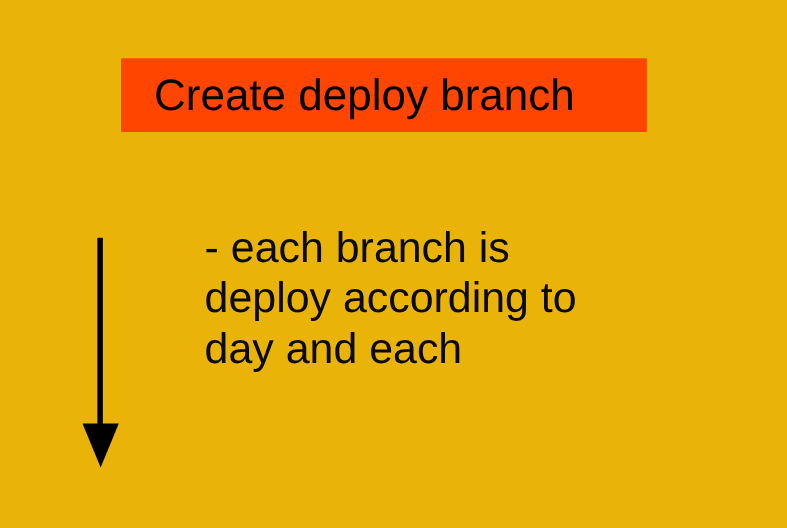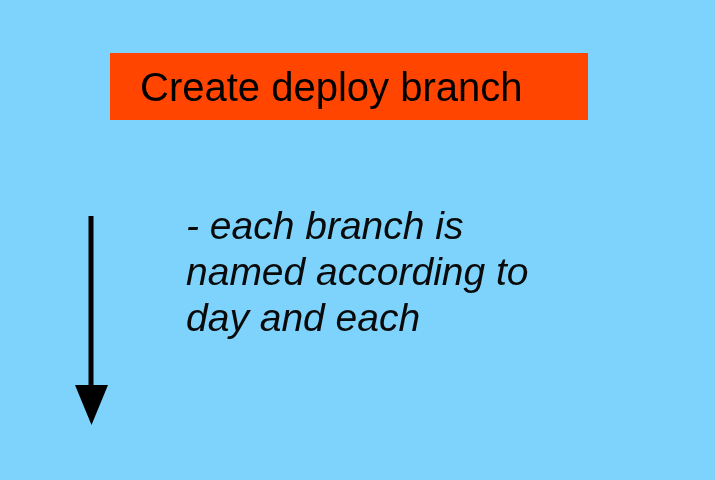--- a/index.html
+++ b/index.html
@@ -11,21 +11,21 @@
     width: 715px;
     height: 480px;
     background: #ffffff;
     font-family: "Liberation Sans", sans-serif;
     overflow: hidden;
   }
   #slide {
     position: relative;
     width: 715px;
     height: 480px;
-    background: #7dd3fc;
+    background: #eab308;
   }
 
   
   #title-banner {
     position: absolute;
     left: 110px;
     top: 53px;
     width: 478px;
     height: 67px;
     background: #ff4500;
@@ -54,21 +54,20 @@
     font-family: "Liberation Sans", sans-serif;
     font-size: 39px;
     font-weight: 400;
     line-height: 46px;
     color: #0a0a0a;
     white-space: nowrap;
   }
   #body-text .body-line {
     display: block;
     height: 46px;
-    font-style: italic;
   }
 
   
   #down-arrow {
     position: absolute;
     left: 72px;
     top: 216px;
     width: 40px;
     height: 214px;
   }
@@ -89,17 +88,17 @@
 
   <div id="down-arrow">
     <svg viewBox="0 0 40 214" xmlns="http://www.w3.org/2000/svg" aria-hidden="true">
       <rect x="16.5" y="0" width="5" height="172" fill="#000000"></rect>
       <polygon points="3,169 36,169 19.5,209" fill="#000000"></polygon>
     </svg>
   </div>
 
   <div id="body-text">
     <span class="body-line">- each branch is</span>
-    <span class="body-line">named according to</span>
+    <span class="body-line">deploy according to</span>
     <span class="body-line">day and each</span>
   </div>
 
 </div>
 
 </body></html>

